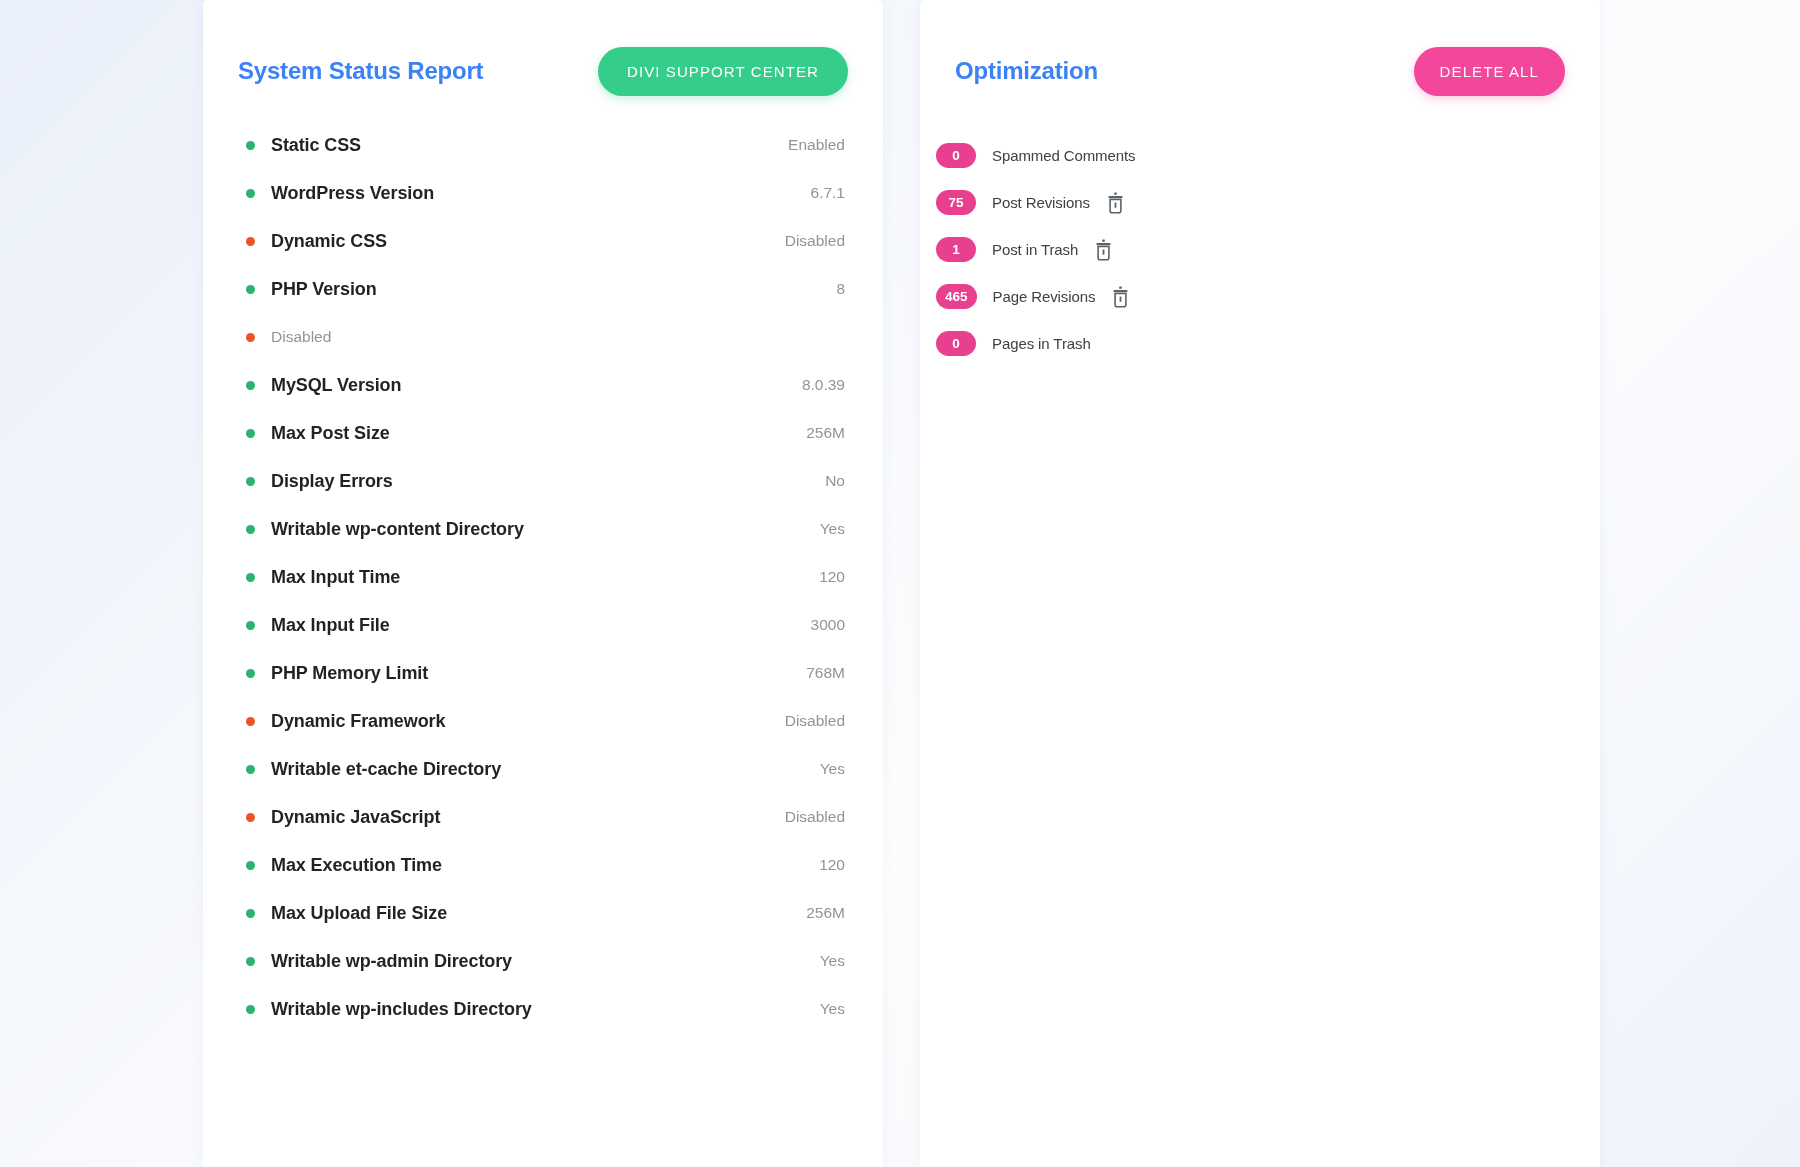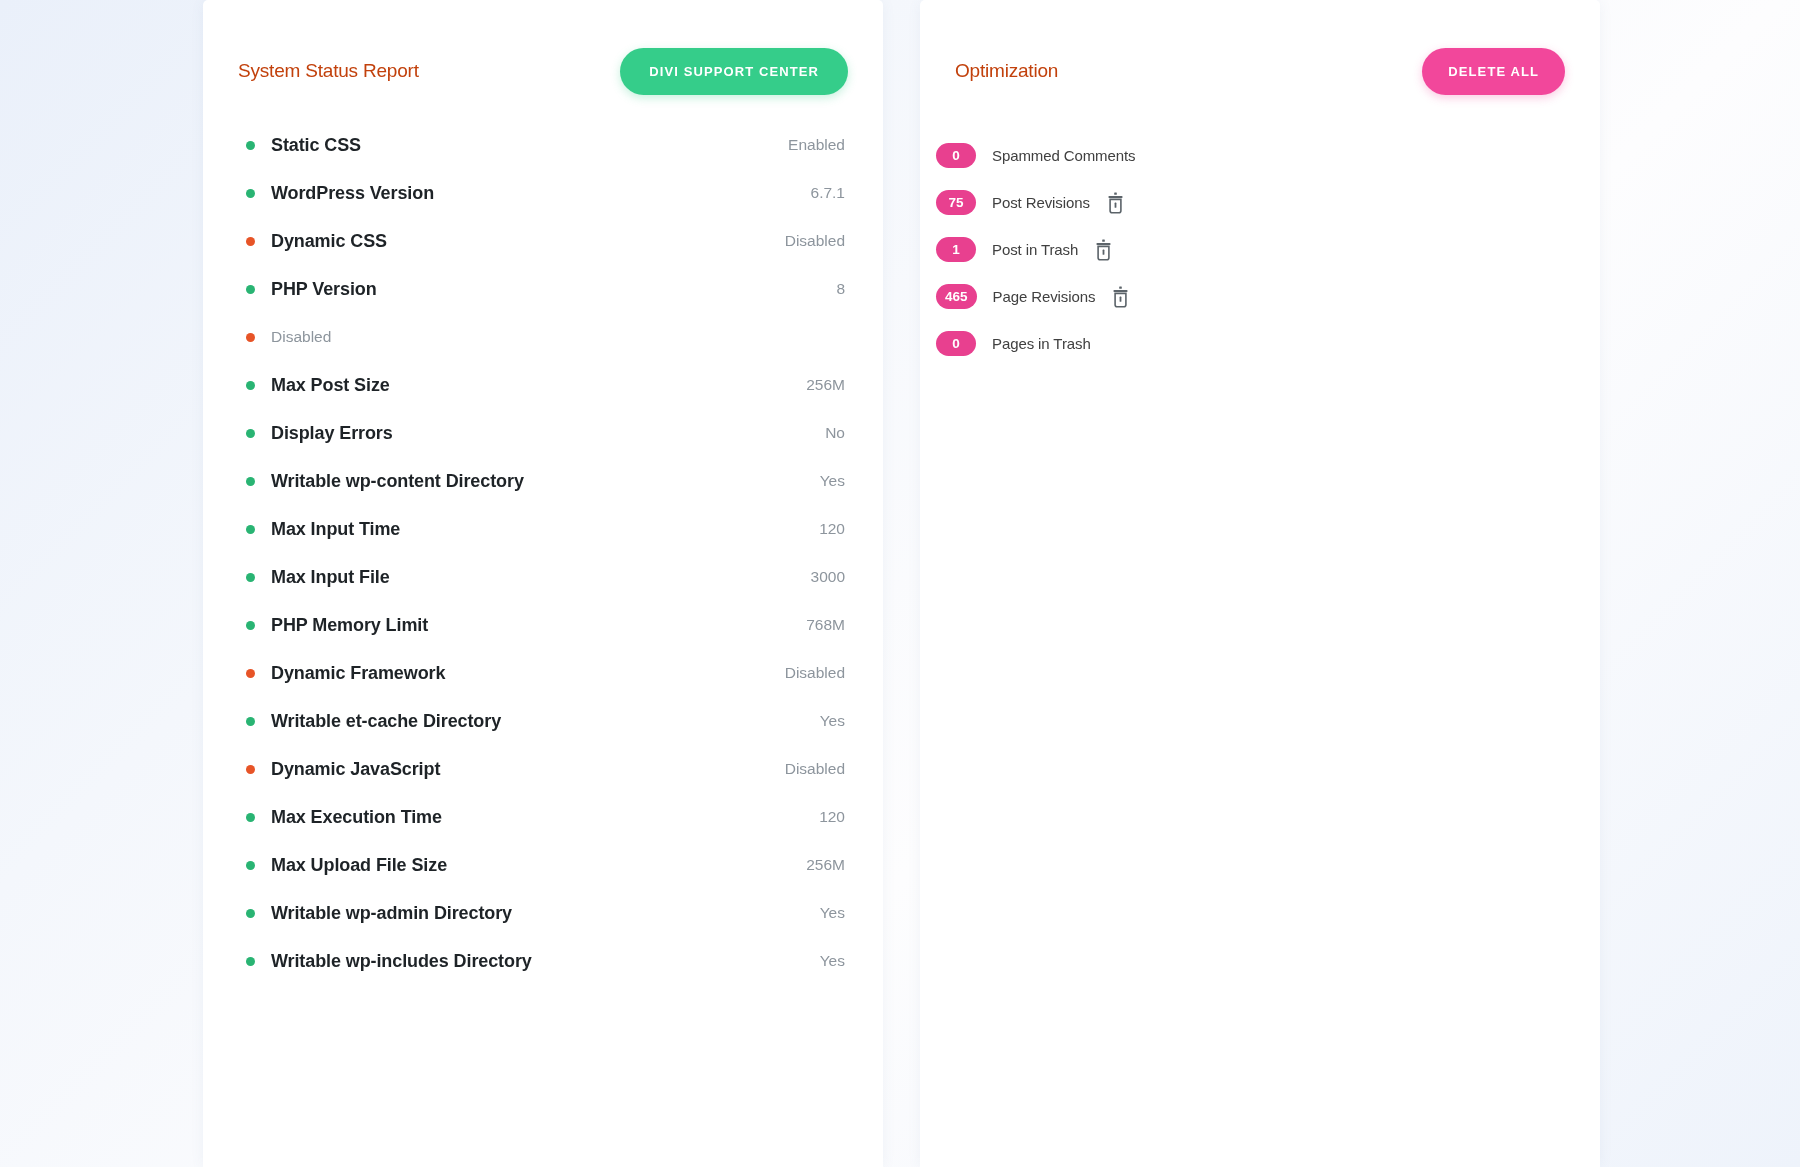--- a/index.html
+++ b/index.html
@@ -34,31 +34,31 @@
   .card-right { width: 680px; }
 
   .card-head {
     display: flex;
     align-items: center;
     justify-content: space-between;
     padding: 38px 35px 0 35px;
     height: 104px;
   }
   .card-title {
-    font-size: 19px;
-    font-weight: 400;
-    color: #c2410c;
+    font-size: 24px;
+    font-weight: 700;
+    color: #3b82f6;
     letter-spacing: -0.2px;
   }
   .pill-btn {
     border: none;
     border-radius: 999px;
     color: #ffffff;
-    font-size: 13px;
-    font-weight: 700;
+    font-size: 15px;
+    font-weight: 400;
     letter-spacing: 1.1px;
     padding: 16px 29px;
     cursor: pointer;
     white-space: nowrap;
     font-family: "Liberation Sans", sans-serif;
   }
   .btn-green {
     background: #35cd8a;
     box-shadow: 0 3px 10px rgba(53, 205, 138, 0.28);
   }
@@ -166,20 +166,25 @@
           <span class="status-value">Disabled</span>
         </div>
         <div class="status-row">
           <span class="dot ok"></span>
           <span class="status-label">PHP Version</span>
           <span class="status-value">8</span>
         </div>
         <div class="status-row">
           <span class="dot off"></span>
           <span class="status-value">Disabled</span>
+        </div>
+        <div class="status-row">
+          <span class="dot ok"></span>
+          <span class="status-label">MySQL Version</span>
+          <span class="status-value">8.0.39</span>
         </div>
         <div class="status-row">
           <span class="dot ok"></span>
           <span class="status-label">Max Post Size</span>
           <span class="status-value">256M</span>
         </div>
         <div class="status-row">
           <span class="dot ok"></span>
           <span class="status-label">Display Errors</span>
           <span class="status-value">No</span>

